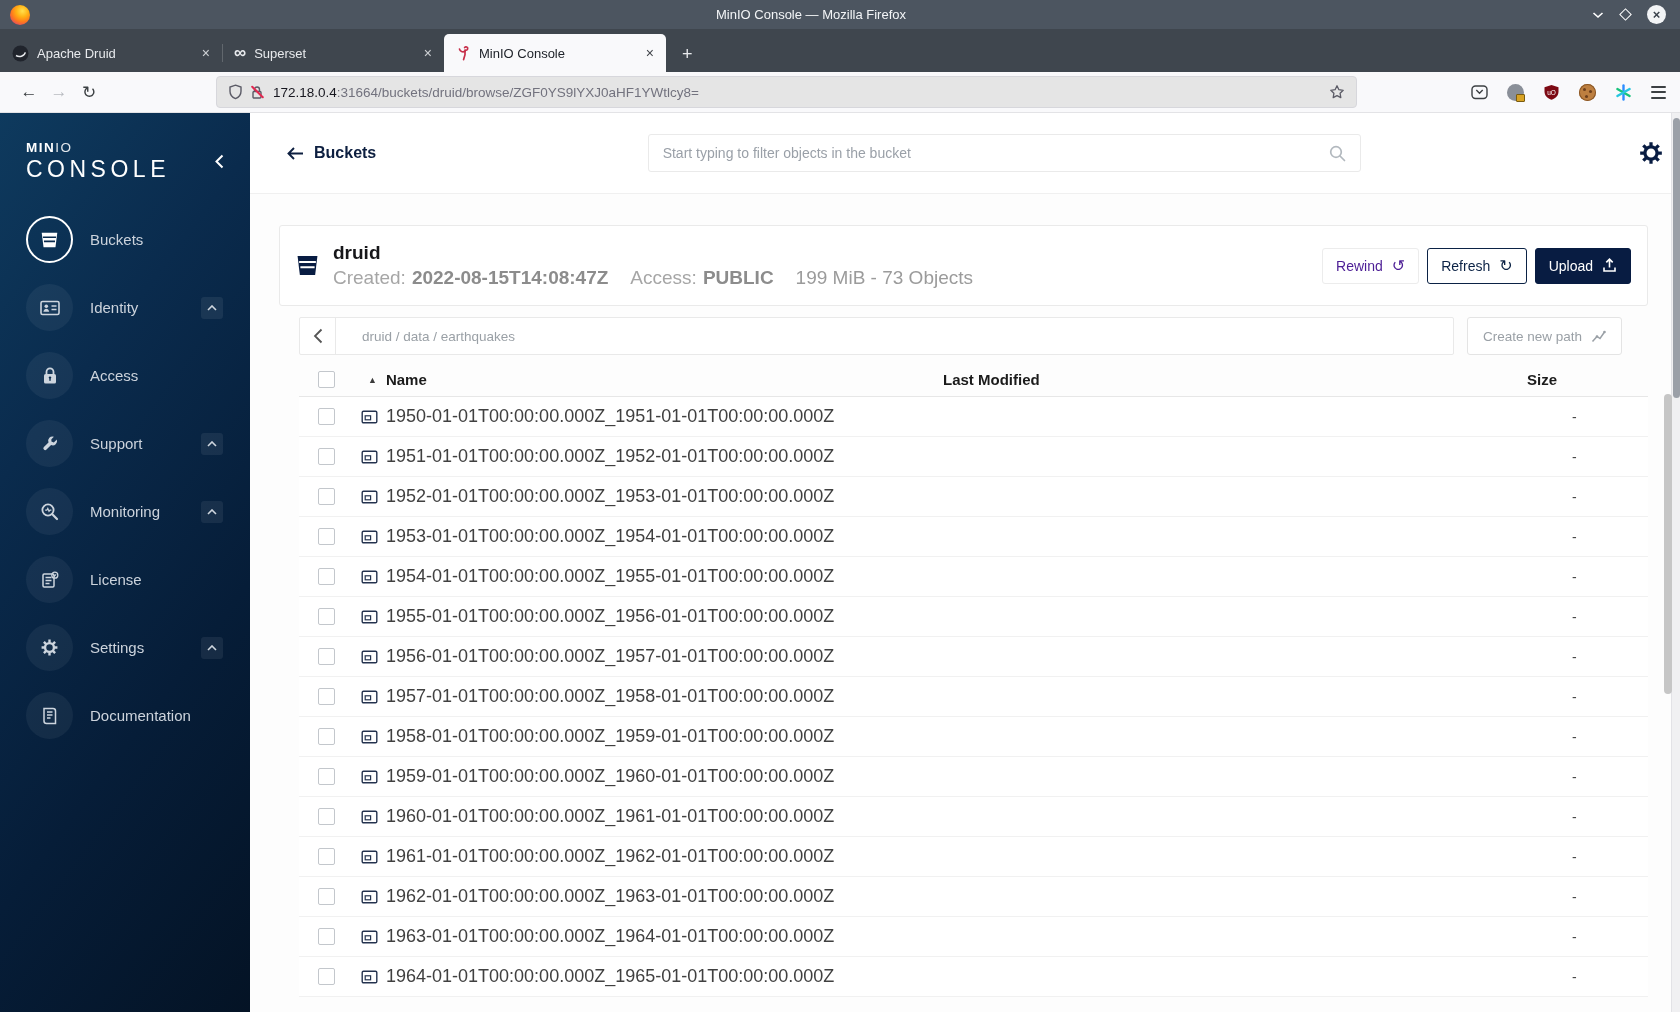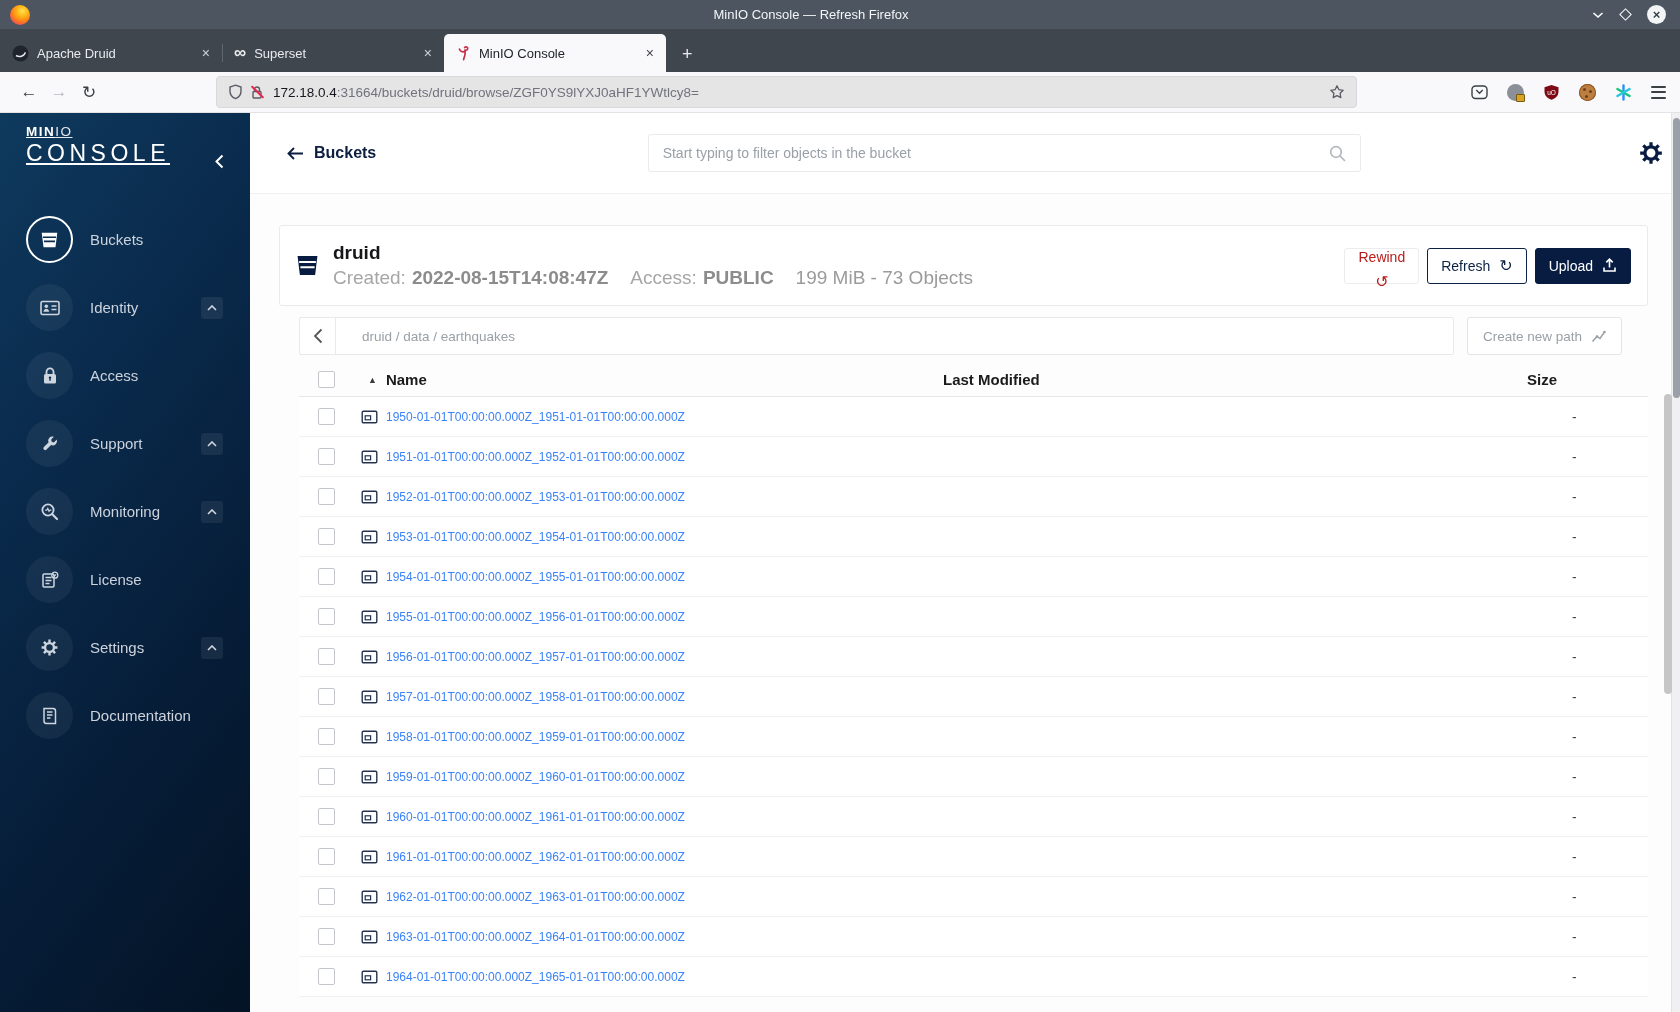--- a/index.html
+++ b/index.html
@@ -47,21 +47,21 @@
   .ext-avatar::after { content:""; position:absolute; right:-1px; bottom:-1px; width:7px; height:6px; background:#d9a324; border:1px solid #7a5c10; border-radius:1px; }
   .cookie { width:17px; height:17px; border-radius:50%; background:#bd7f40; position:relative; box-shadow:inset 0 0 0 1px #8a5726; }
   .cookie::before { content:""; position:absolute; left:4px; top:4px; width:3px; height:3px; border-radius:50%; background:#6c3f1c; box-shadow:6px 2px 0 #6c3f1c, 2px 7px 0 #6c3f1c; }
   .hamburger { display:flex; flex-direction:column; gap:3.5px; }
   .hamburger span { width:15px; height:2px; background:#3c4043; border-radius:1px; }
 
   
   .app { flex:1; display:flex; min-height:0; }
   .sidebar { width:250px; flex:0 0 auto; position:relative; color:#fff;
     background:linear-gradient(127deg,#0e3a5e 0%,#0a2b4d 30%,#061d38 65%,#041325 100%); }
-  .brand { position:absolute; top:11px; left:26px;text-decoration:underline; }
+  .brand { position:absolute; top:27px; left:26px; }
   .brand-top { font-size:13.5px; font-weight:700; letter-spacing:1.5px; color:#fff; }
   .brand-top .light { font-weight:400; opacity:.88; }
   .brand-sub { font-size:23px; font-weight:300; letter-spacing:4.5px; color:#fff; margin-top:1px; }
   .collapse { position:absolute; top:41px; right:26px; display:flex; }
 
   .side-menu { position:absolute; top:103px; left:0; right:0; }
   .menu-item { height:47px; margin-bottom:21px; display:flex; align-items:center; padding-left:26px; position:relative; cursor:default; }
   .icon-circle { width:47px; height:47px; border-radius:50%; background:rgba(255,255,255,.055);
     display:flex; align-items:center; justify-content:center; color:#cdd5de; flex:0 0 auto; }
   .menu-item.active .icon-circle { background:transparent; border:2px solid #fff; color:#fff; }
@@ -86,21 +86,21 @@
     display:flex; align-items:center; padding:0 16px; }
   .bucket-id { display:flex; align-items:center; gap:14px; flex:1; }
   .bucket-title { font-size:19px; font-weight:700; color:#17171a; margin-bottom:3px; }
   .bucket-meta { font-size:19px; color:#a6a6a6; display:flex; align-items:baseline; }
   .meta-val { font-weight:700; color:#8c8c8c; margin-left:6px; }
   .meta-gap { width:22px; }
   .usage { color:#9b9b9b; }
   .btn-row { display:flex; gap:8px; }
   .btn { height:36px; border-radius:3px; font-size:14px; display:flex; align-items:center; gap:9px;
     padding:0 13px; background:#fff; border:1px solid #e6e6e6; color:#0b2245; cursor:pointer; }
-  .btn.disabled { color:#b91c1c; border-color:#ececec;flex-direction:column; }
+  .btn.disabled { color:#4c1d95; border-color:#ececec; }
   .btn.outline { border-color:#0b2245; }
   .btn.primary { background:#081C42; border-color:#081C42; color:#fff; }
   .btn .uni { font-size:16px; line-height:1; }
 
   .browse { padding-left:20px; margin-top:11px; }
   .path-row { display:flex; gap:13px; margin-right:26px; }
   .crumb-box { flex:1; height:38px; border:1px solid #e9e9e9; border-radius:2px; background:#fff;
     display:flex; align-items:center; }
   .crumb-chevron { width:36px; align-self:stretch; border-right:1px solid #e9e9e9;
     display:flex; align-items:center; justify-content:center; color:#4a4a4a; }
@@ -108,38 +108,38 @@
   .create-btn { height:38px; padding:0 15px; border:1px solid #e4e4e4; border-radius:3px; background:#fff;
     color:#9aa0a6; font-size:13.5px; display:flex; align-items:center; gap:9px; }
 
   .table { margin-top:8px; }
   .t-head, .t-row { display:grid; grid-template-columns:48px 596px 584px 1fr; align-items:center; }
   .t-head { height:34px; border-bottom:1px solid #e7e7e7; font-weight:700; font-size:15px; color:#1b1b1b; }
   .h-name { display:flex; align-items:center; gap:9px; padding-left:21px; }
   .sort-ind { font-size:9px; color:#3c3c3c; }
   .t-row { height:40px; border-bottom:1px solid #f1f1f1; background:#fff; }
   .cb { width:17px; height:17px; border:1px solid #c3c7cc; border-radius:2px; background:#fff; margin-left:19px; }
-  .row-name { display:flex; align-items:center; gap:8px; padding-left:14px; font-size:12px; color:#3b82f6; white-space:nowrap; overflow:hidden; }
+  .row-name { display:flex; align-items:center; gap:8px; padding-left:14px; font-size:18px; color:#404040; white-space:nowrap; overflow:hidden; }
   .size-cell { padding-left:45px; font-size:14px; color:#4a4a4a; }
 
   
   .page-scrollbar { position:absolute; right:0; top:113px; bottom:0; width:9px; background:#f0f0f2; border-left:1px solid #e2e2e6; }
   .page-thumb { position:absolute; top:5px; left:1px; width:7px; height:280px; background:#9ba0a8; border-radius:4px; }
   .list-thumb { position:absolute; left:1664px; top:394px; width:8px; height:300px; background:#c6c6c6; border-radius:4px; }
 
   svg { display:block; }
 </style>
 </head>
 <body>
 
 <div class="stage">
 
   <div class="titlebar">
     <div class="ff-logo"></div>
-    <div class="win-title">MinIO Console — Refresh Firefox</div>
+    <div class="win-title">MinIO Console — Mozilla Firefox</div>
     <div class="win-controls">
       <span>
         <svg width="12" height="8" viewBox="0 0 12 8">
             <polyline points="1.5,2 6,6 10.5,2" fill="none" stroke="#fff" stroke-width="1.6"></polyline>
           </svg>
       </span>
       <span class="diamond"></span>
       <span class="close-btn">×</span>
     </div>
   </div>

